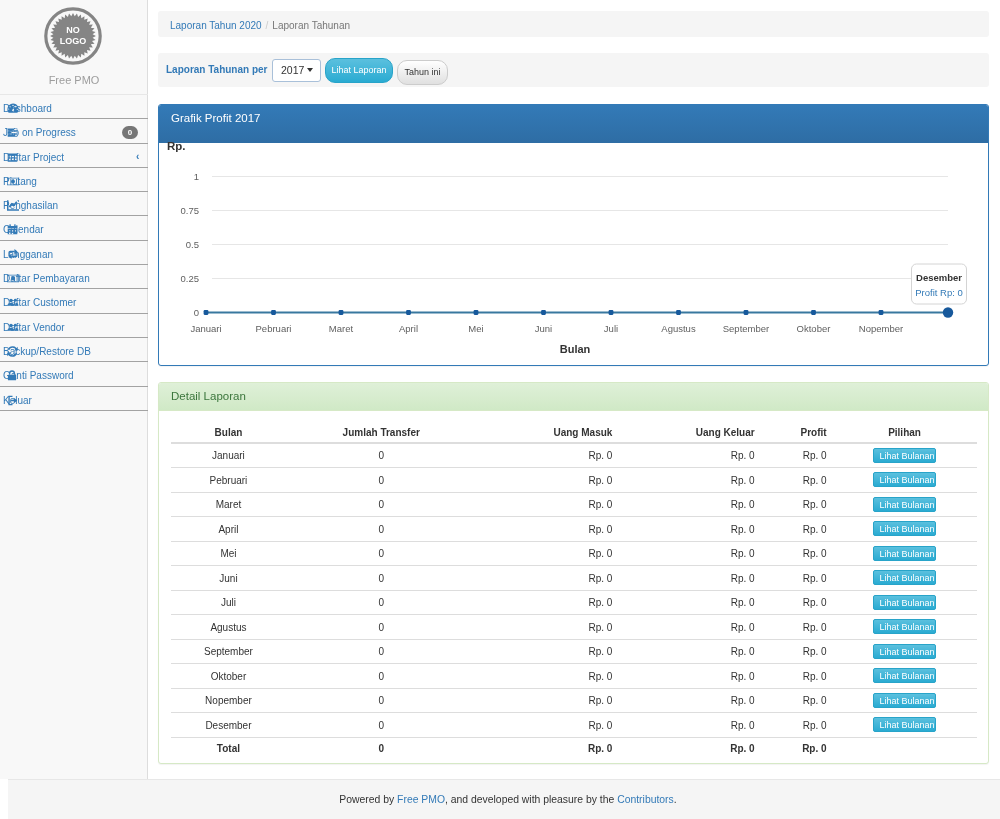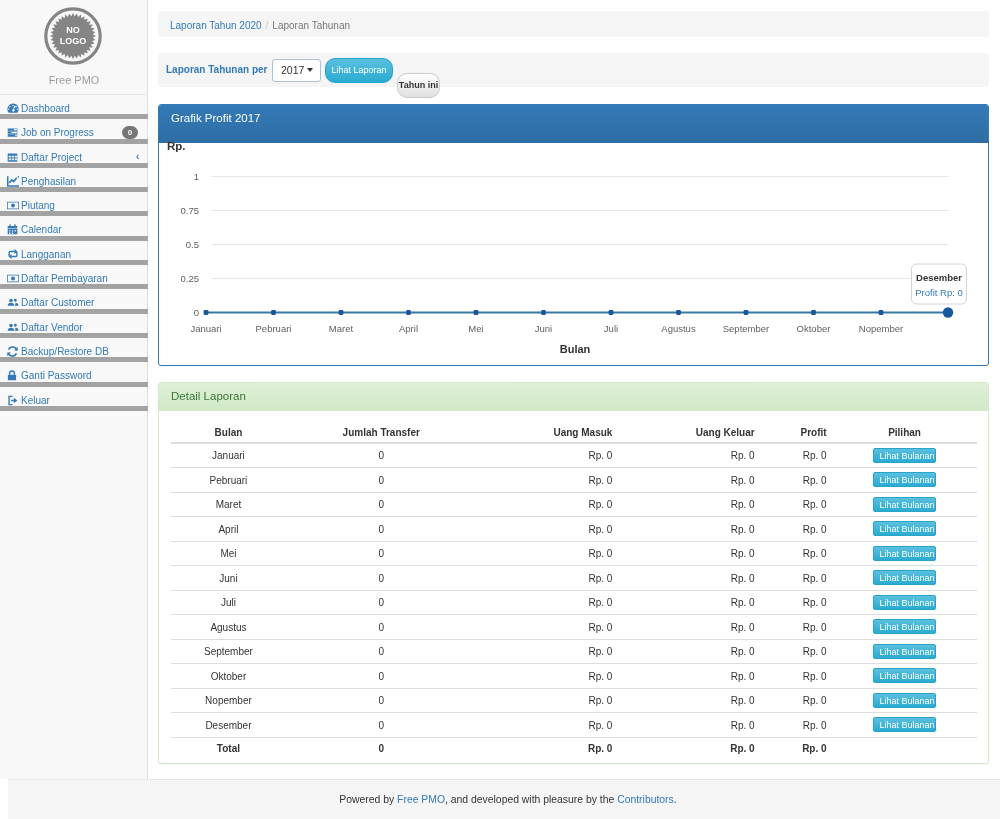--- a/index.html
+++ b/index.html
@@ -5,37 +5,37 @@
 * { margin:0; padding:0; box-sizing:border-box; }
 html,body { width:1000px; height:819px; background:#fff; font-family:"Liberation Sans", sans-serif; color:#333; }
 body { position:relative; overflow:hidden; }
 a { text-decoration:none; }
 
 
 #sidebar { position:absolute; left:0; top:0; width:148px; height:779px; background:#f8f8f8; border-right:1px solid #ddd; }
 #logo { position:absolute; left:44px; top:7px; width:58px; height:58px; }
 #brand { position:absolute; left:0; top:74px; width:148px; text-align:center; font-size:11px; color:#9d9d9d; }
 #menu { position:absolute; left:0; top:94px; width:148px; list-style:none; border-top:1px solid #e7e7e7; }
-#menu li { position:relative; height:24.3px; line-height:24.3px; padding-top:2px; border-bottom:5px solid #a3a3a3; padding-left:21px; font-size:10px; color:#337ab7; white-space:nowrap; }
+#menu li { position:relative; height:24.3px; line-height:24.3px; padding-top:2px; border-bottom:1px solid #a3a3a3; padding-left:3px; font-size:10px; color:#337ab7; white-space:nowrap; }
 #menu li svg { position:absolute; left:7px; top:8px; }
 #menu .badge { position:absolute; left:122px; top:6.5px; width:16px; height:13px; background:#767676; border-radius:7px; color:#fff; font-size:8px; font-weight:bold; text-align:center; line-height:13px; }
 #menu .chev { position:absolute; left:136px; top:1px; color:#337ab7; font-size:10px; font-weight:bold; }
 
 
 #breadcrumb { position:absolute; left:158px; top:11px; width:831px; height:26px; background:#f5f5f5; border-radius:3px; font-size:10px; line-height:30px; padding-left:12px; color:#777; }
 #breadcrumb a { color:#337ab7; }
 #breadcrumb .sep { color:#ccc; padding:0 4px; }
 
 #formbar { position:absolute; left:158px; top:53px; width:831px; height:34px; background:#f5f5f5; border-radius:3px; }
 #formbar .lbl { position:absolute; left:8px; top:0; line-height:34px; font-size:10px; font-weight:bold; color:#337ab7; }
 #formbar .sel { position:absolute; left:114px; top:6px; width:49px; height:23px; background:#fff; border:1px solid #a9c0d9; border-radius:3px; font-size:10.5px; color:#333; line-height:21px; padding-left:8px; }
 #formbar .sel .car { position:absolute; right:7px; top:8px; width:0; height:0; border-left:3px solid transparent; border-right:3px solid transparent; border-top:4.5px solid #333; }
 .btn { display:inline-block; text-align:center; font-size:9px; border-radius:10px; }
 #btn-lihat { position:absolute; left:167px; top:5px; width:68px; height:25px; line-height:23px; color:#fff; background:linear-gradient(#5bc0de,#2aabd2); border:1px solid #28a4c9; }
-#btn-tahun { position:absolute; left:239px; top:20px; width:43px; height:25px; line-height:23px; color:#333; background:linear-gradient(#fff,#e0e0e0); border:1px solid #ccc;font-weight:bold; }
+#btn-tahun { position:absolute; left:239px; top:7px; width:51px; height:25px; line-height:23px; color:#333; background:linear-gradient(#fff,#e0e0e0); border:1px solid #ccc; }
 
 
 #panel1 { position:absolute; left:158px; top:104px; width:831px; height:262px; border:1px solid #337ab7; border-radius:3px; background:#fff; box-shadow:0 1px 1px rgba(0,0,0,.05); }
 #panel1 .hd { height:38px; background:linear-gradient(#337ab7,#2e6da4); border-radius:2px 2px 0 0; color:#fff; font-size:11.5px; line-height:26px; padding-left:12px; }
 #chart { position:absolute; left:0; top:26px; width:829px; height:233px; }
 
 
 #panel2 { position:absolute; left:158px; top:382px; width:831px; height:382px; border:1px solid #d6e9c6; border-radius:3px; background:#fff; box-shadow:0 1px 1px rgba(0,0,0,.05); }
 #panel2 .hd { height:28px; background:linear-gradient(#dff0d8,#d0e9c6); border-bottom:1px solid #d6e9c6; border-radius:2px 2px 0 0; color:#3c763d; font-size:11.5px; line-height:27px; padding-left:12px; }
 #panel2 .bd { padding:3.5px 11.5px 0 11.5px; }
@@ -72,28 +72,28 @@
           <g fill="#f8f8f8">
             <rect x="10.5" y="2.8" width="3.7" height="1.8"></rect>
             <rect x="6.5" y="7.1" width="7.7" height="1.8"></rect>
             <rect x="12" y="11.4" width="2.2" height="1.8"></rect>
           </g>
         </svg>Job on Progress<span class="badge">0</span></li>
     <li><svg width="11" height="11" viewBox="0 0 16 16">
           <path fill="#337ab7" d="M1 2h14v12H1zm1.5 3.5h3.2V8H2.5zm4.4 0h3.2V8H6.9zm4.4 0h3.2V8h-3.2zM2.5 9.5h3.2V12H2.5zm4.4 0h3.2V12H6.9zm4.4 0h3.2V12h-3.2z" fill-rule="evenodd"></path>
         </svg>Daftar Project<span class="chev">‹</span></li>
     <li><svg width="12" height="11" viewBox="0 0 16 14">
+          <rect x="0.5" y="2.5" width="15" height="9" fill="none" stroke="#337ab7"></rect>
+          <circle cx="8" cy="7" r="2.6" fill="#337ab7"></circle>
+        </svg>Piutang</li>
+    <li><svg width="12" height="11" viewBox="0 0 16 14">
           <path fill="#337ab7" d="M0 0h2v12h14v2H0z"></path>
           <path fill="none" stroke="#337ab7" stroke-width="2.2" d="M3 9l3.5-4 2.5 2 4-5"></path>
           <path fill="#337ab7" d="M13.5 0h2.5v2.5z"></path>
         </svg>Penghasilan</li>
-    <li><svg width="12" height="11" viewBox="0 0 16 14">
-          <rect x="0.5" y="2.5" width="15" height="9" fill="none" stroke="#337ab7"></rect>
-          <circle cx="8" cy="7" r="2.6" fill="#337ab7"></circle>
-        </svg>Piutang</li>
     <li><svg width="11" height="11" viewBox="0 0 16 16">
           <path fill="#337ab7" d="M1 3h14v3H1zm0 4h14v8H1zm2 2v2h2V9zm4 0v2h2V9zm4 0v2h2V9zM3 12.5v2h2v-2zm4 0v2h2v-2z"></path>
           <rect x="3.5" y="0.5" width="2" height="3" fill="#337ab7"></rect>
           <rect x="10.5" y="0.5" width="2" height="3" fill="#337ab7"></rect>
         </svg>Calendar</li>
     <li><svg width="12" height="10" viewBox="0 0 17 14">
           <path fill="none" stroke="#337ab7" stroke-width="2" d="M3 10V5a1.5 1.5 0 0 1 1.5-1.5H11"></path>
           <path fill="#337ab7" d="M10.5 0l4.5 3.5-4.5 3.5z"></path>
           <path fill="none" stroke="#337ab7" stroke-width="2" d="M14 4v5a1.5 1.5 0 0 1-1.5 1.5H6"></path>
           <path fill="#337ab7" d="M6.5 7L2 10.5 6.5 14z"></path>

